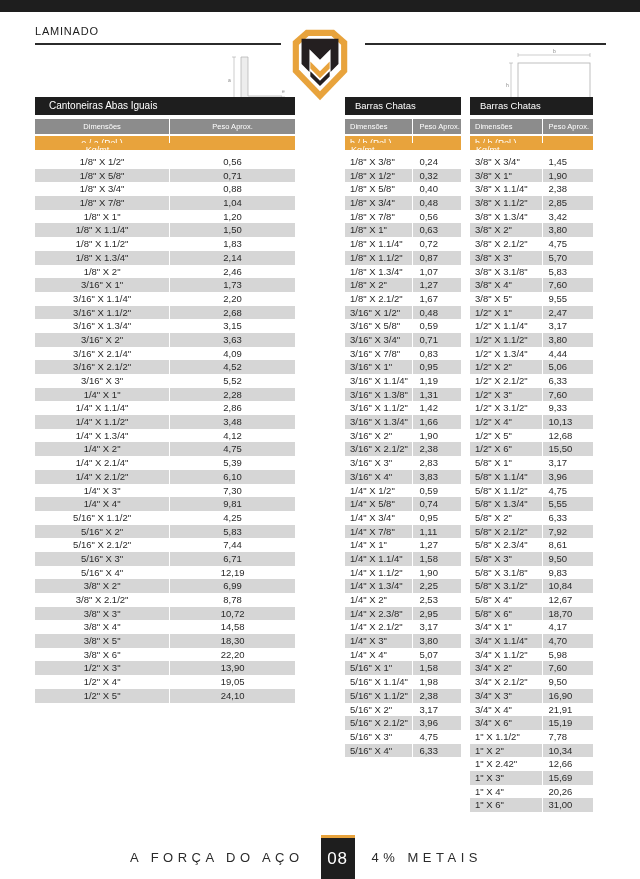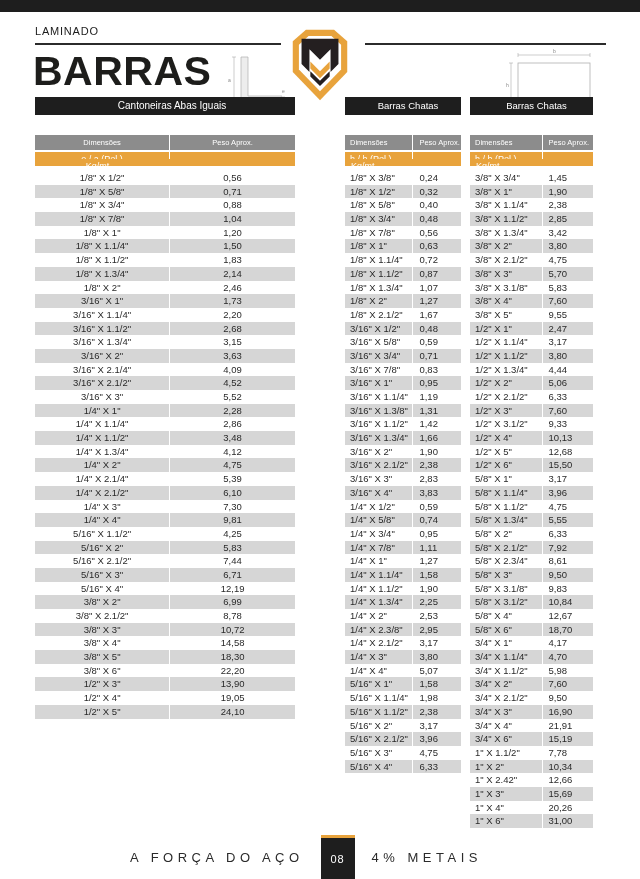--- a/index.html
+++ b/index.html
@@ -19,54 +19,53 @@
   .logo { position:absolute; left:291px; top:27px; width:58px; height:76px; }
   .diagram-angle { position:absolute; left:226px; top:53px; }
   .diagram-flat { position:absolute; left:506px; top:47px; }
   .dim-label { font-size:5px; fill:#888; font-family:"Liberation Sans", sans-serif; }
 
   .table { position:absolute; top:97px; }
   .t1 { left:35px;  width:260px; }
   .t2 { left:345px; width:116px; }
   .t3 { left:470px; width:123px; }
 
-  .tbl-title { background:#1E1E1E; color:#fff; height:18px; line-height:18px; font-size:10px; padding-left:14px; white-space:nowrap; overflow:hidden;text-align:center; }
+  .tbl-title { background:#1E1E1E; color:#fff; height:18px; line-height:18px; font-size:10px; padding-left:14px; white-space:nowrap; overflow:hidden; }
   .t2 .tbl-title, .t3 .tbl-title { padding-left:10px; font-size:9.5px; }
 
-  .hdr { display:flex; background:#8C8C8C; color:#fff; height:15px; line-height:15px; font-size:7.5px; margin-top:20px; }
+  .hdr { display:flex; background:#8C8C8C; color:#fff; height:15px; line-height:15px; font-size:7.5px; margin-top:4px; }
   .sub { display:flex; background:#E8A33C; color:#fff; height:14px; line-height:14px; font-size:9px; margin-top:2px;flex-direction:column; }
   .rows { margin-top:5px; }
   .row { display:flex; height:13.7px; line-height:13.6px; font-size:9.5px; color:#2a2a2a; white-space:nowrap; }
   .row:nth-child(even) { background:#D6D6D6; }
 
   .c1 { border-right:1.5px solid #fff; overflow:hidden; }
   .c2 { overflow:hidden; }
   .t1 .c1 { width:52%; text-align:center; }
   .t1 .c2 { width:48%; text-align:center; }
   .t2 .c1, .t3 .c1 { width:59%; text-align:left; padding-left:5px; }
   .t2 .c2, .t3 .c2 { width:41%; text-align:left; padding-left:6px; }
 
   .footer { position:absolute; left:0; top:841px; width:640px; height:32px;
             display:flex; justify-content:center; align-items:center; gap:17px;
             transform:translateX(-14px); }
   .footer-text { font-size:13px; letter-spacing:4.5px; color:#2b2b2b; font-weight:500; white-space:nowrap; }
   .page-num-box { width:34px; height:45px; background:#1E1E1E; border-top:3px solid #E8A33C;
-                  color:#fff; font-size:11px; display:flex; align-items:center; justify-content:center;
+                  color:#fff; font-size:17px; display:flex; align-items:center; justify-content:center;
                   letter-spacing:1px; }
 </style>
 </head>
 <body>
 
 <div class="page">
   <div class="top-bar"></div>
 
   <div class="category">LAMINADO</div>
   <div class="rule rule-left"></div>
   <div class="rule rule-right"></div>
-  <div class="page-title">BARRAS</div>
 
   <svg class="logo" viewBox="0 0 66 84">
     <path d="M17,2 L49,2 L64,15 L64,50 L33,82 L2,50 L2,15 Z" fill="#E8A33C"></path>
     <path d="M20,9 L46,9 L57,19 L57,47 L33,72 L9,47 L9,19 Z" fill="#ffffff"></path>
     <path d="M12,12 L54,12 L54,41 L45,50 L45,24 L33,36 L21,24 L21,50 L12,41 Z" fill="#241F20"></path>
     <path d="M22,38 L33,49 L44,38 L44,46 L33,57 L22,46 Z" fill="#E8A33C"></path>
     <path d="M22,49 L33,60 L44,49 L44,55 L33,66 L22,55 Z" fill="#241F20"></path>
   </svg>
 
   <svg class="diagram-angle" width="60" height="64" viewBox="0 0 60 64">

